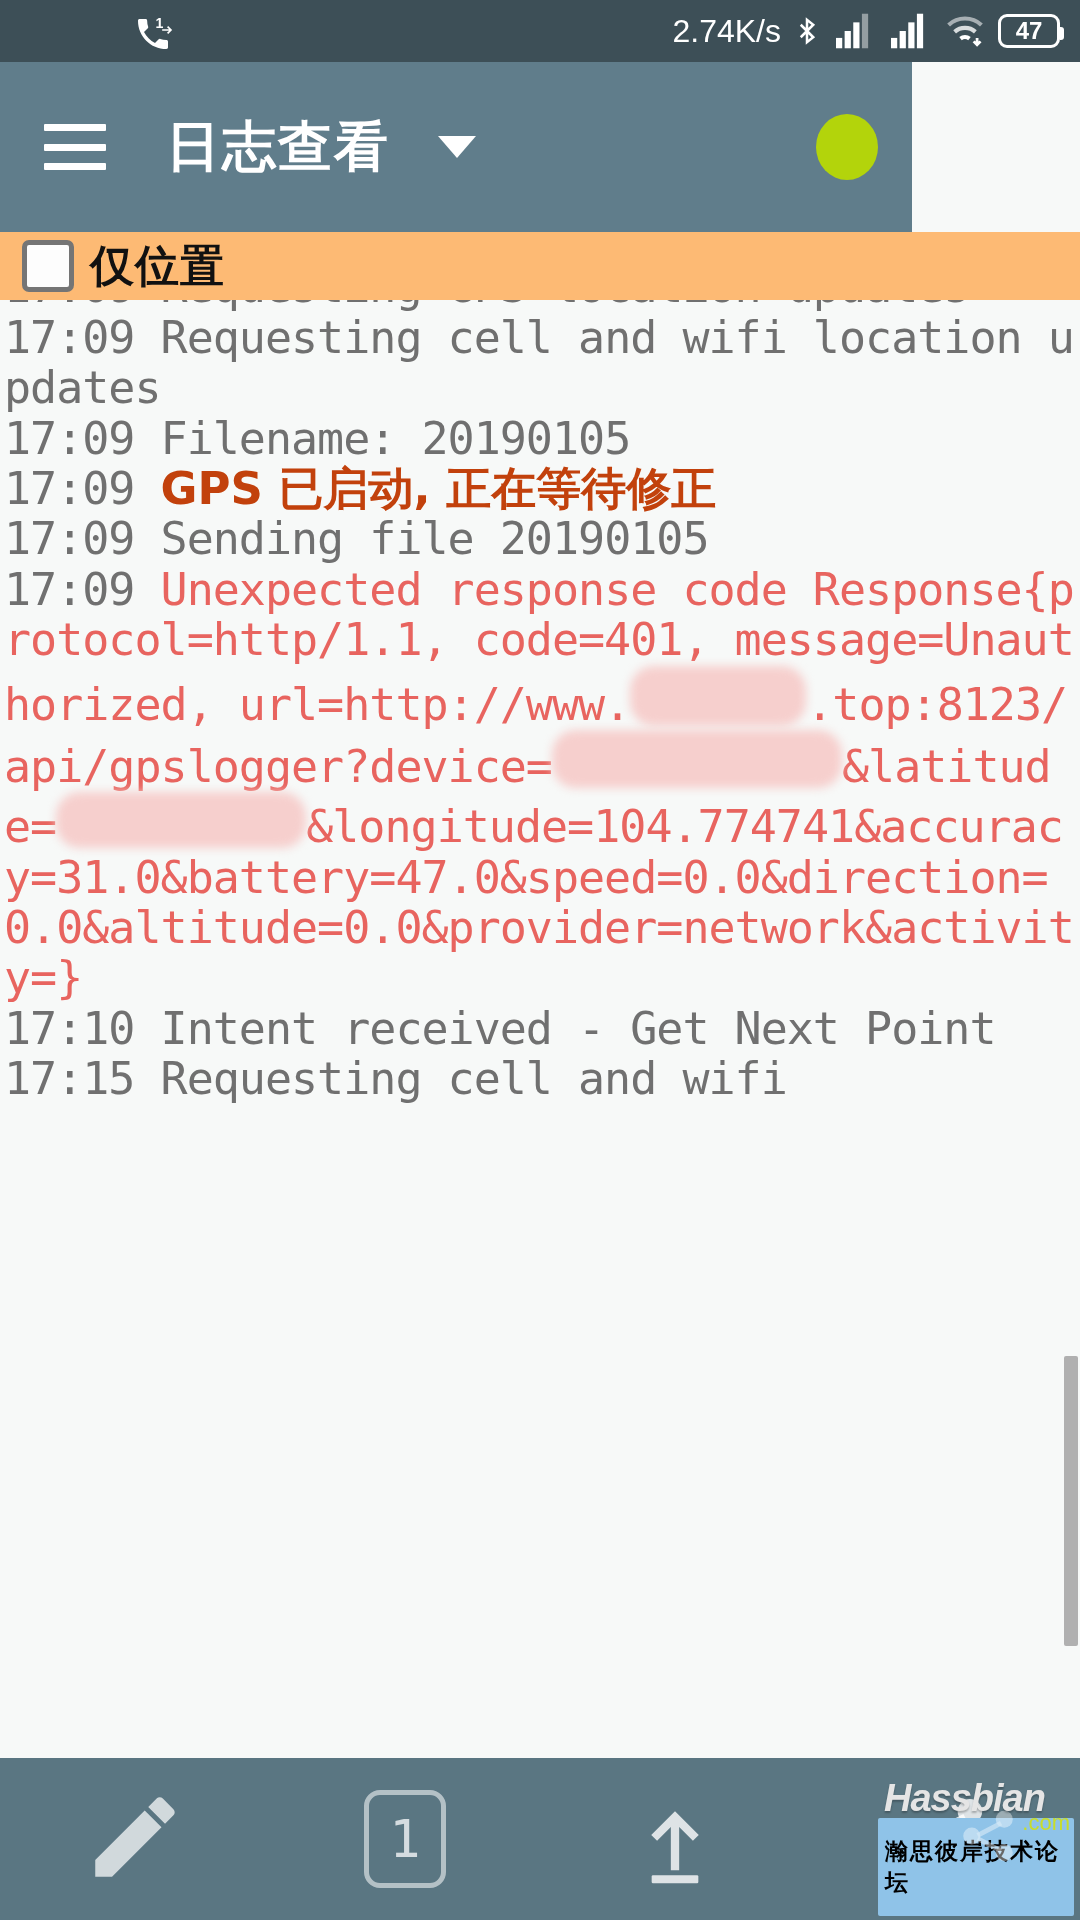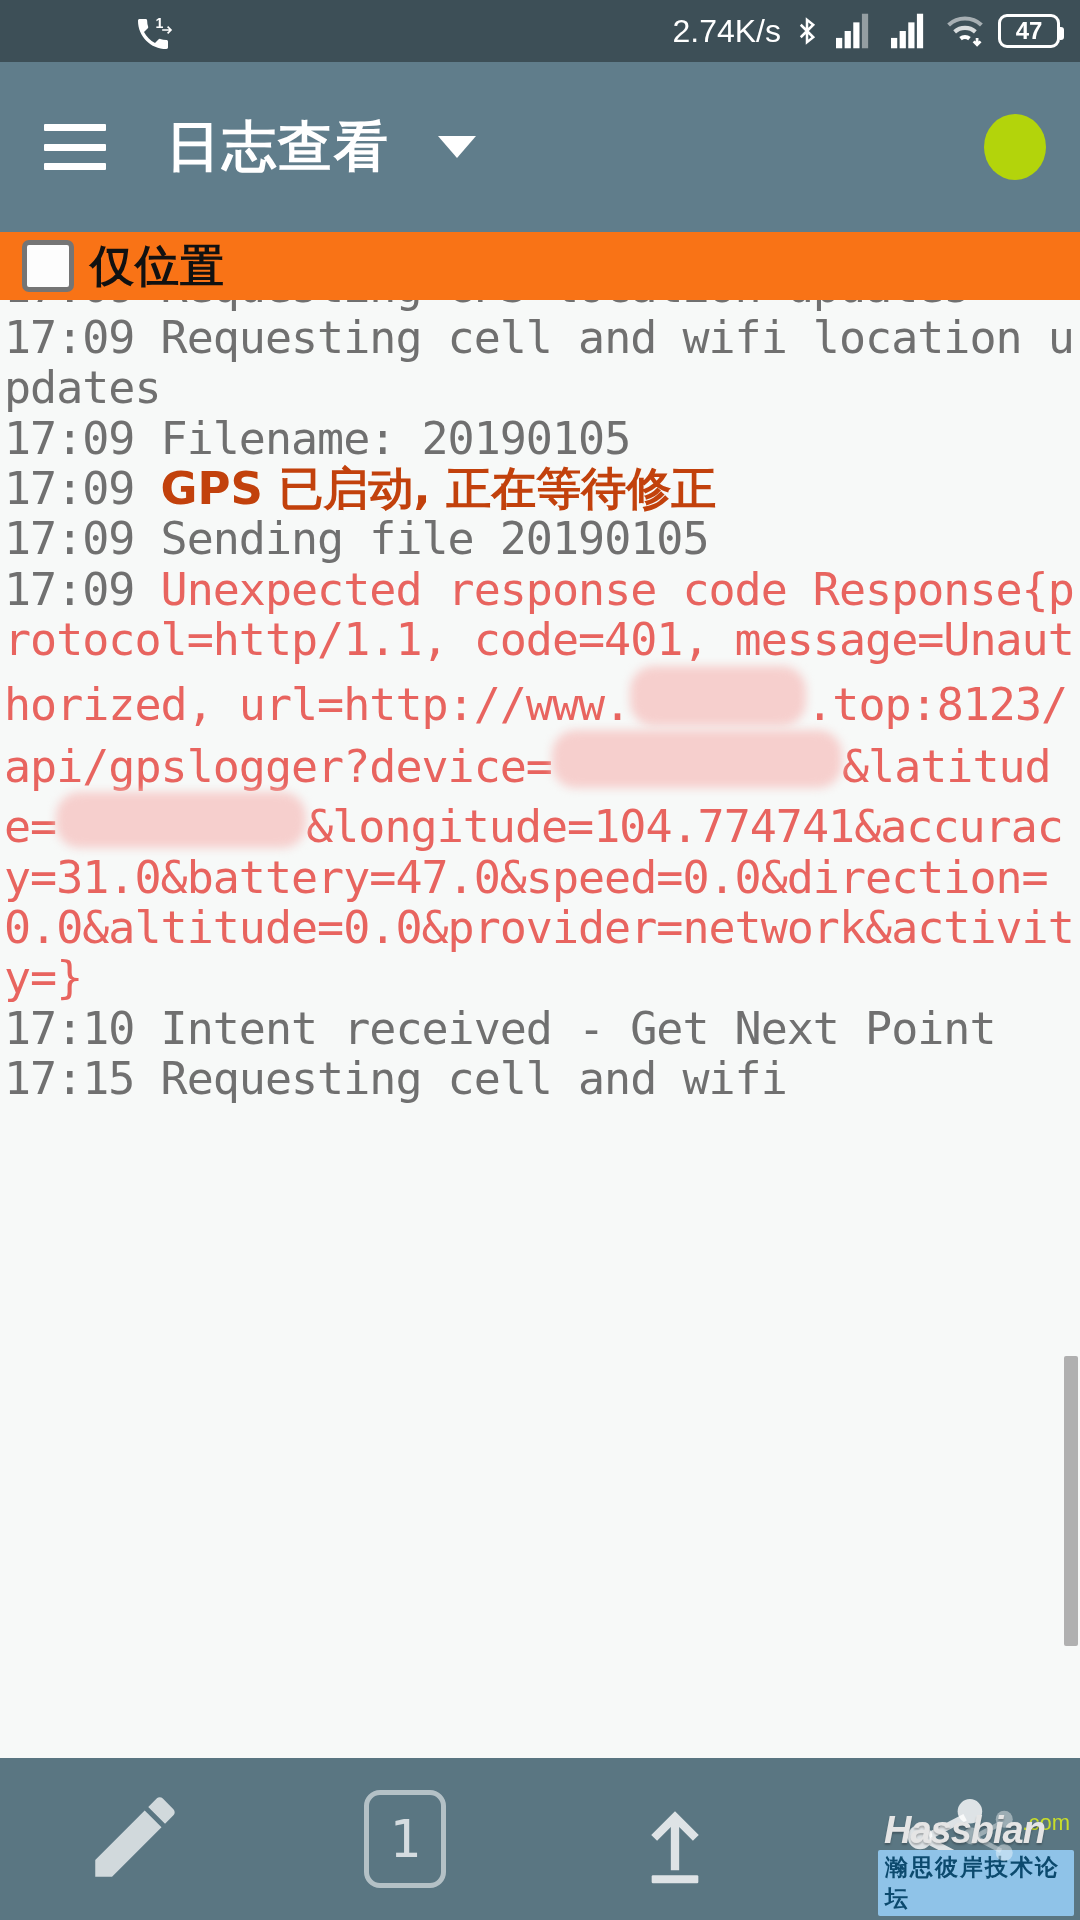--- a/index.html
+++ b/index.html
@@ -27,21 +27,21 @@
     display:flex; align-items:center; justify-content:center;
     font-size:24px; font-weight:700; position:relative; color:#fff;
   }
   .battery:after{
     content:""; position:absolute; right:-7px; top:10px;
     width:4px; height:13px; background:#fff; border-radius:0 3px 3px 0;
   }
 
   
   .appbar{
-    position:absolute; top:62px; left:0; width:1080px; height:170px;
+    position:absolute; top:62px; left:0; width:912px; height:170px;
     background:#607d8b;
     display:flex; align-items:center; padding:0 34px;
   }
   .hamburger{ width:62px; height:46px; display:flex; flex-direction:column;
     justify-content:space-between; cursor:pointer; margin-left:10px; }
   .hamburger span{ display:block; height:7px; background:#fff; border-radius:1px; }
   .appbar-title{
     color:#ffffff; font-size:54px; font-weight:700; margin-left:60px;
     letter-spacing:2px; white-space:nowrap;
   }
@@ -51,21 +51,21 @@
     border-top:22px solid #ffffff;
   }
   .status-dot{
     margin-left:auto; width:62px; height:66px; border-radius:50%;
     background:#b3d40b;
   }
 
   
   .optionbar{
     position:absolute; top:232px; left:0; width:1080px; height:68px;
-    background:#f97316; display:flex; align-items:center; padding-left:22px;
+    background:#fdba74; display:flex; align-items:center; padding-left:22px;
     z-index:5;
   }
   .cb-item{ display:flex; align-items:center; cursor:pointer; }
   .cb-box{
     width:52px; height:52px; border:5px solid #757575; border-radius:7px;
     background:#fdfdfd;
   }
   .cb-box.checked{
     background:#4285f4; border-color:#4285f4;
     display:flex; align-items:center; justify-content:center;
@@ -132,22 +132,22 @@
     font-size:38px; font-style:italic; font-weight:700; color:#e5e5e5;
     font-family:"Liberation Sans",sans-serif; letter-spacing:-1px;
     text-shadow:0 2px 2px rgba(0,0,0,.25);
   }
   .wm-com{
     position:absolute; right:4px; top:2px;
     font-size:22px; font-weight:400; color:#c8dd2a; font-style:normal;
     font-family:"Liberation Sans",sans-serif;
   }
   .wm-cn{
-    background:#8fc3e8; color:#0c4a6e; font-size:23px; font-weight:700;
-    padding:2px 7px; letter-spacing:2px; border-radius:2px;
+    background:#8fc3e8; color:#000000; font-size:23px; font-weight:700;
+    padding:18px 7px; letter-spacing:2px; border-radius:2px;
     font-family:"DejaVu Sans",sans-serif;
   }
 </style>
 </head>
 <body>
 
 <div id="app">
 
   <div class="statusbar">
     <div class="sb-left">

